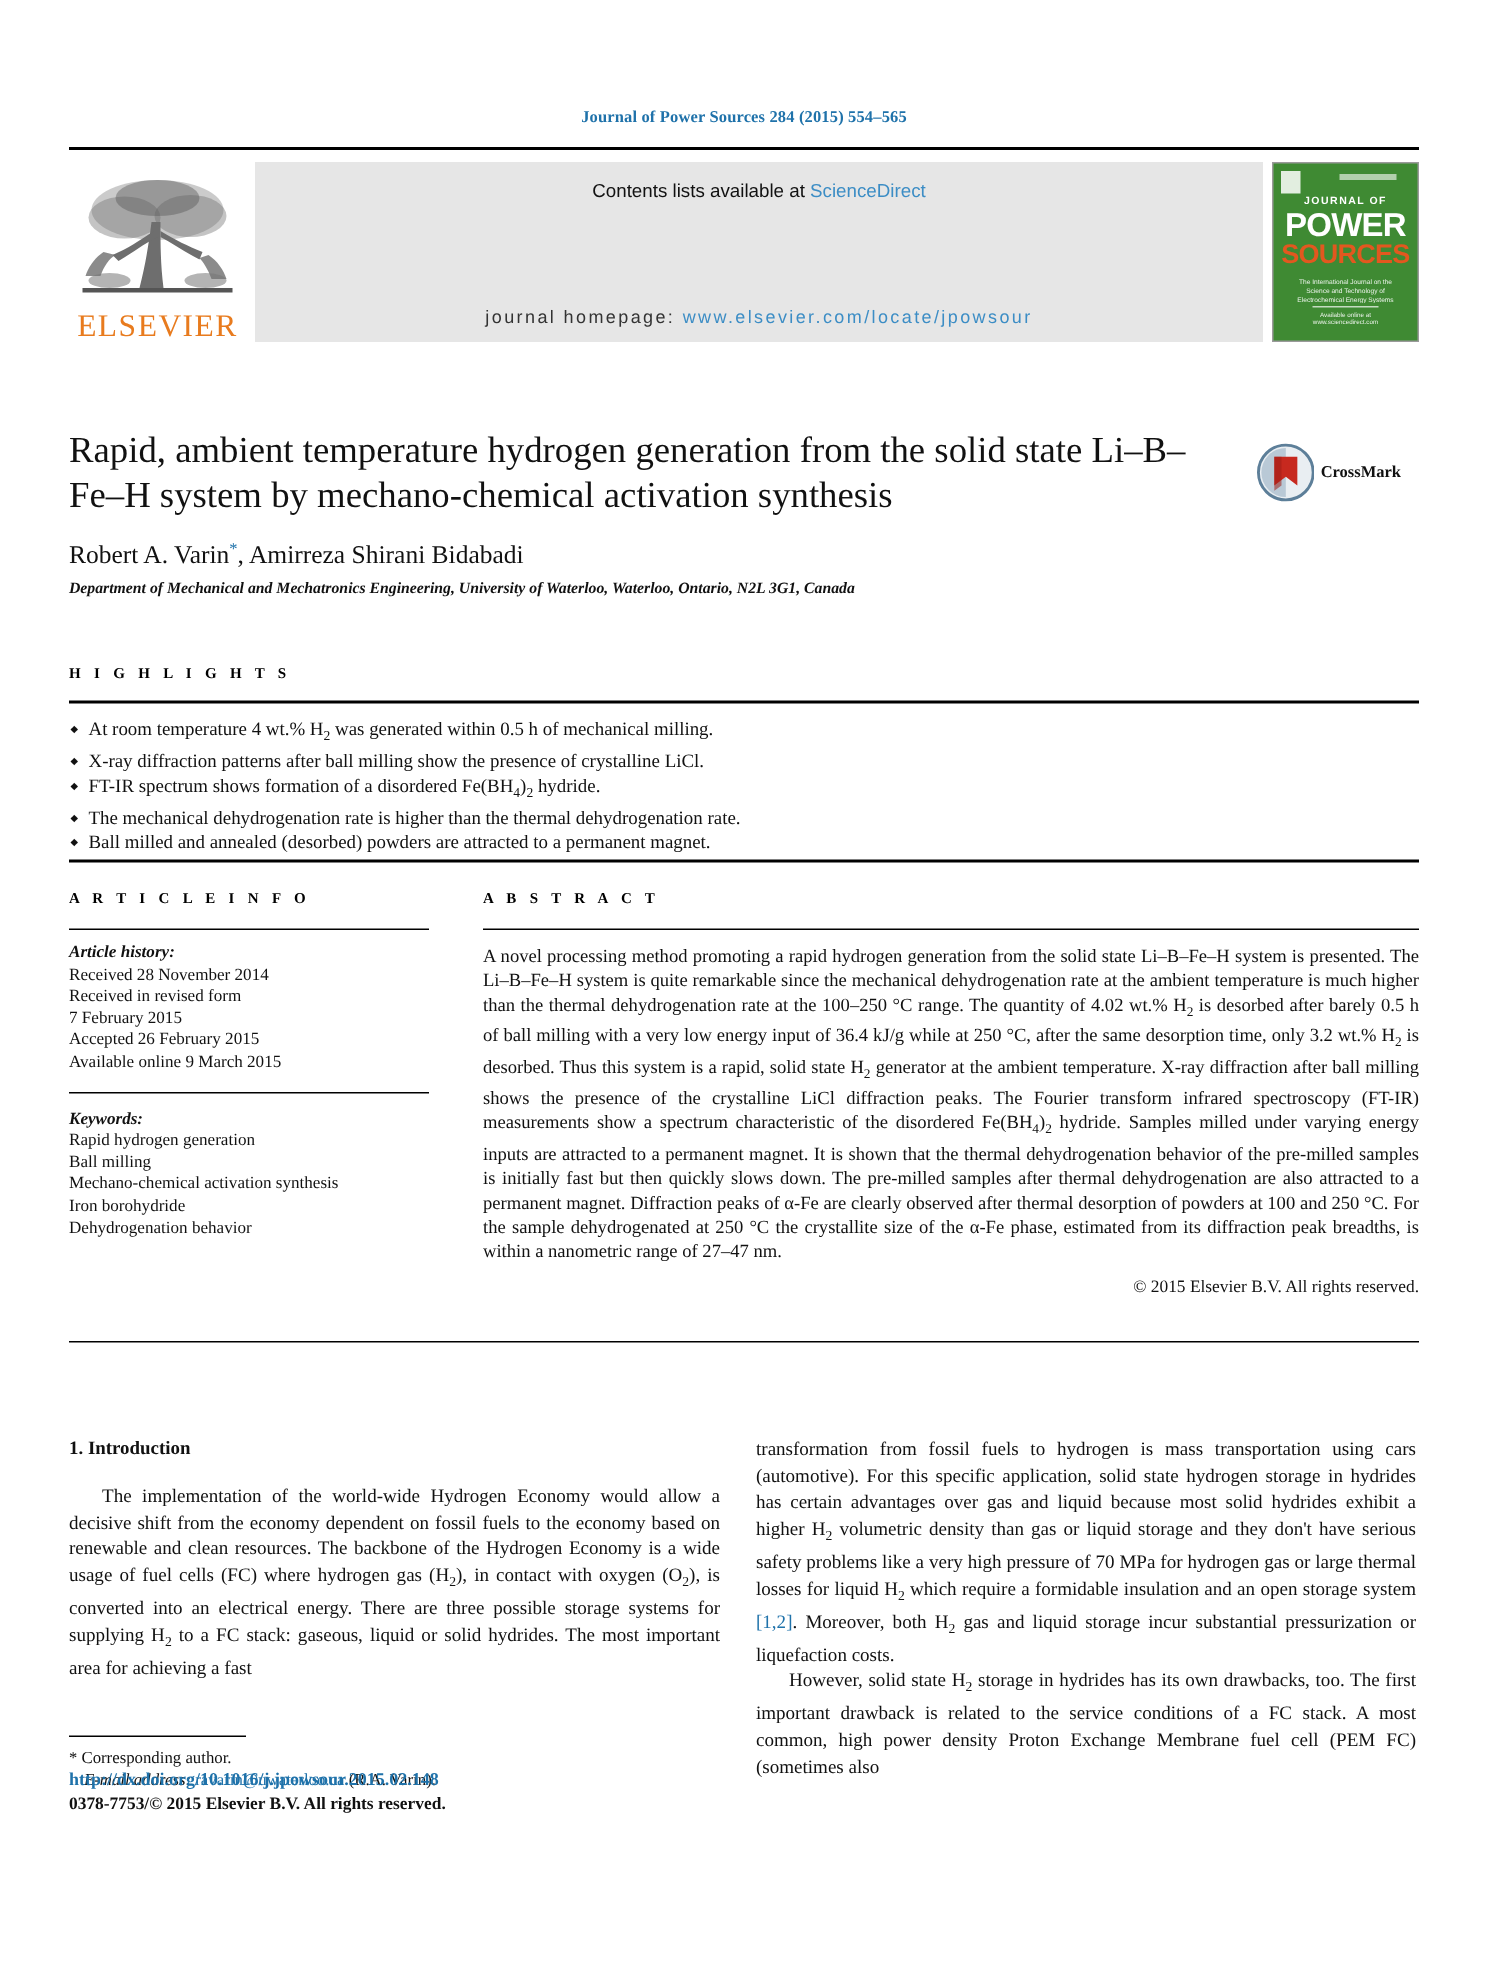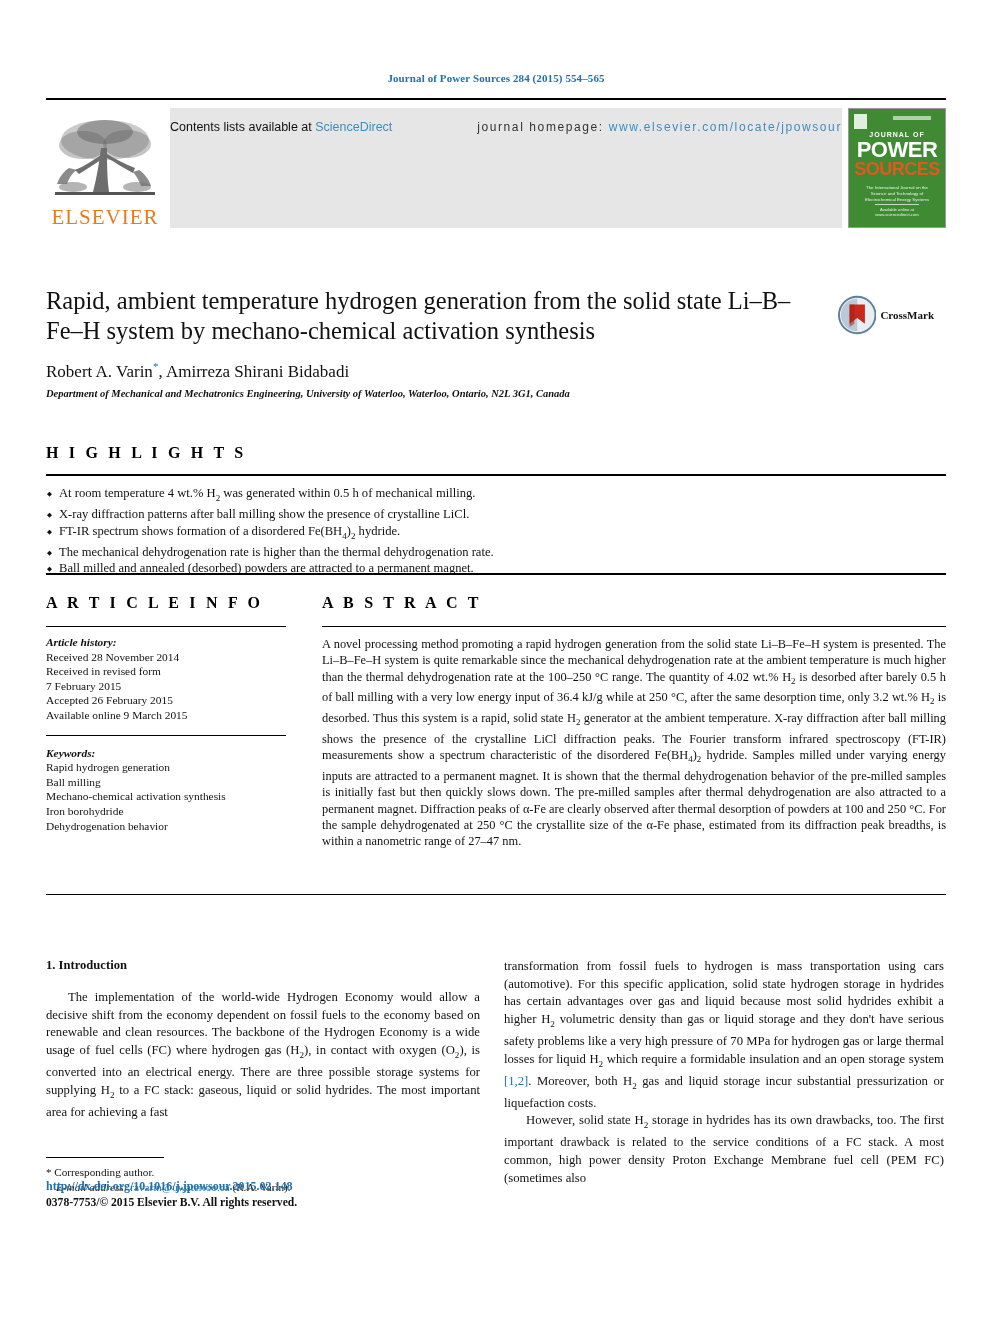--- a/index.html
+++ b/index.html
@@ -68,21 +68,21 @@
     color: #e87b1e;
     line-height: 1;
     margin-top: 1px;
   }
   .masthead-center {
     flex: 1 1 auto;
     background: #e6e6e6;
     margin-left: 6px;
     margin-right: 6px;
     display: flex;
-    flex-direction: row;
+    flex-direction: column;
     justify-content: space-between;
     padding: 12px 0 10px 0;
     text-align: center;
   }
   .contents-line {
     font-family: "Liberation Sans", sans-serif;
     font-size: 12.5px;
     color: #111;
   }
   .contents-line .sd-link {
@@ -194,21 +194,21 @@
     font-weight: bold;
     font-size: 11px;
     color: #111;
     margin-left: 4px;
   }
 
   
   .sec-label {
     font-family: "Liberation Serif", serif;
     font-weight: bold;
-    font-size: 16px;
+    font-size: 10px;
     letter-spacing: 3.2px;
     color: #000;
   }
   .rule-thick {
     border-top: 2.2px solid #000;
     height: 0;
   }
   .rule-thin {
     border-top: 1px solid #000;
     height: 0;
@@ -478,20 +478,21 @@
       <div>Mechano-chemical activation synthesis</div>
       <div>Iron borohydride</div>
       <div>Dehydrogenation behavior</div>
     </div>
   </div>
 
   <div class="abstract-col">
     <div class="sec-label">A B S T R A C T</div>
     <div class="rule-thin"></div>
     <div class="abs-text">A novel processing method promoting a rapid hydrogen generation from the solid state Li–B–Fe–H system is presented. The Li–B–Fe–H system is quite remarkable since the mechanical dehydrogenation rate at the ambient temperature is much higher than the thermal dehydrogenation rate at the 100–250 °C range. The quantity of 4.02 wt.% H<sub>2</sub> is desorbed after barely 0.5 h of ball milling with a very low energy input of 36.4 kJ/g while at 250 °C, after the same desorption time, only 3.2 wt.% H<sub>2</sub> is desorbed. Thus this system is a rapid, solid state H<sub>2</sub> generator at the ambient temperature. X-ray diffraction after ball milling shows the presence of the crystalline LiCl diffraction peaks. The Fourier transform infrared spectroscopy (FT-IR) measurements show a spectrum characteristic of the disordered Fe(BH<sub>4</sub>)<sub>2</sub> hydride. Samples milled under varying energy inputs are attracted to a permanent magnet. It is shown that the thermal dehydrogenation behavior of the pre-milled samples is initially fast but then quickly slows down. The pre-milled samples after thermal dehydrogenation are also attracted to a permanent magnet. Diffraction peaks of α-Fe are clearly observed after thermal desorption of powders at 100 and 250 °C. For the sample dehydrogenated at 250 °C the crystallite size of the α-Fe phase, estimated from its diffraction peak breadths, is within a nanometric range of 27–47 nm.</div>
+    <div class="abs-copy">© 2015 Elsevier B.V. All rights reserved.</div>
   </div>
 
   <div class="band-rule-bottom"></div>
 
   <div class="body-left">
     <div class="sec-title">1.  Introduction</div>
     <p class="para indent">The implementation of the world-wide Hydrogen Economy would allow a decisive shift from the economy dependent on fossil fuels to the economy based on renewable and clean resources. The backbone of the Hydrogen Economy is a wide usage of fuel cells (FC) where hydrogen gas (H<sub>2</sub>), in contact with oxygen (O<sub>2</sub>), is converted into an electrical energy. There are three possible storage systems for supplying H<sub>2</sub> to a FC stack: gaseous, liquid or solid hydrides. The most important area for achieving a fast</p>
   </div>
 
   <div class="body-right">

